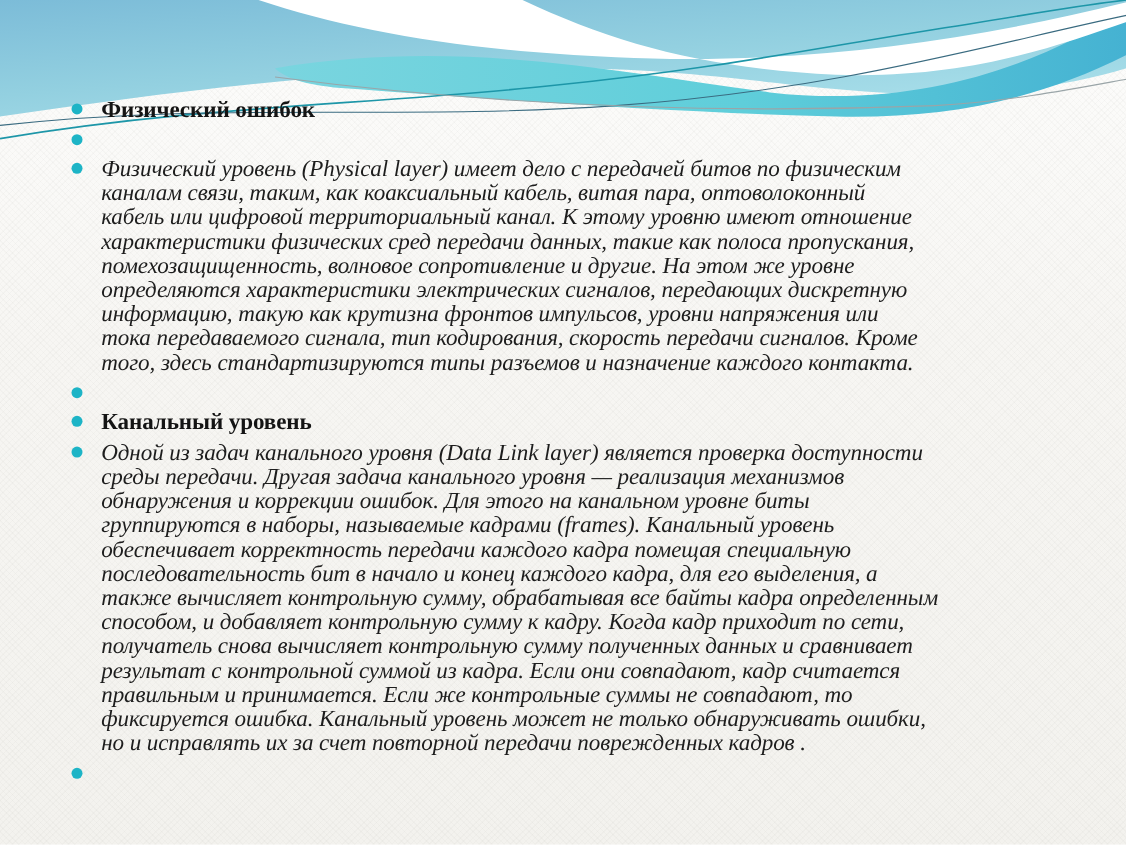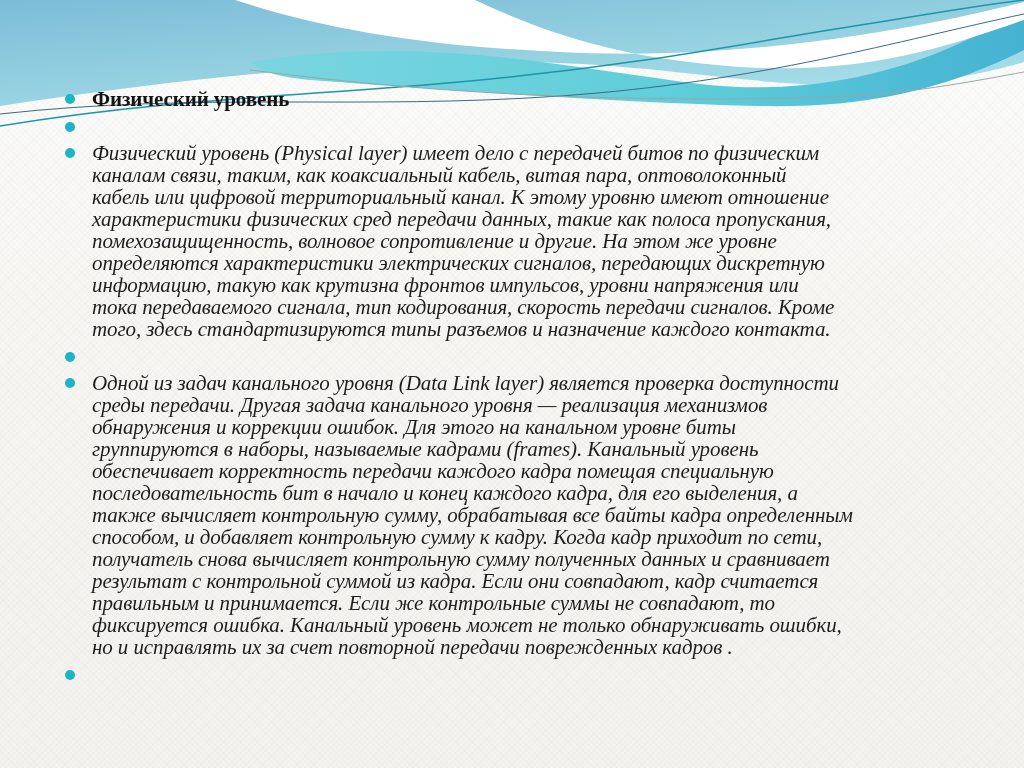--- a/index.html
+++ b/index.html
@@ -113,21 +113,21 @@
              C 760,82 900,40 1024,14"></path>
     <path fill="none" stroke="#9aa5a8" stroke-width="1" d="M250,70 C 450,96 650,104 850,96
              C 920,92 980,80 1024,72"></path>
   </svg>
 
   <div class="content">
     <ul class="bullet-list">
 
       <li class="item-heading">
         <span class="bullet"></span>
-        <span>Физический уровень</span>
+        <span>Физический ошибок</span>
       </li>
 
       <li class="item-empty">
         <span class="bullet"></span>
         <span></span>
       </li>
 
       <li class="item-body">
         <span class="bullet"></span>
         <span class="para">Физический уровень (Physical layer) имеет дело с передачей битов по физическим
@@ -139,20 +139,24 @@
 информацию, такую как крутизна фронтов импульсов, уровни напряжения или
 тока передаваемого сигнала, тип кодирования, скорость передачи сигналов. Кроме
 того, здесь стандартизируются типы разъемов и назначение каждого контакта.</span>
       </li>
 
       <li class="item-empty">
         <span class="bullet"></span>
         <span></span>
       </li>
 
+      <li class="item-heading">
+        <span class="bullet"></span>
+        <span>Канальный уровень</span>
+      </li>
 
       <li class="item-body">
         <span class="bullet"></span>
         <span class="para">Одной из задач канального уровня (Data Link layer) является проверка доступности
 среды передачи. Другая задача канального уровня — реализация механизмов
 обнаружения и коррекции ошибок. Для этого на канальном уровне биты
 группируются в наборы, называемые кадрами (frames). Канальный уровень
 обеспечивает корректность передачи каждого кадра помещая специальную
 последовательность бит в начало и конец каждого кадра, для его выделения, а
 также вычисляет контрольную сумму, обрабатывая все байты кадра определенным

